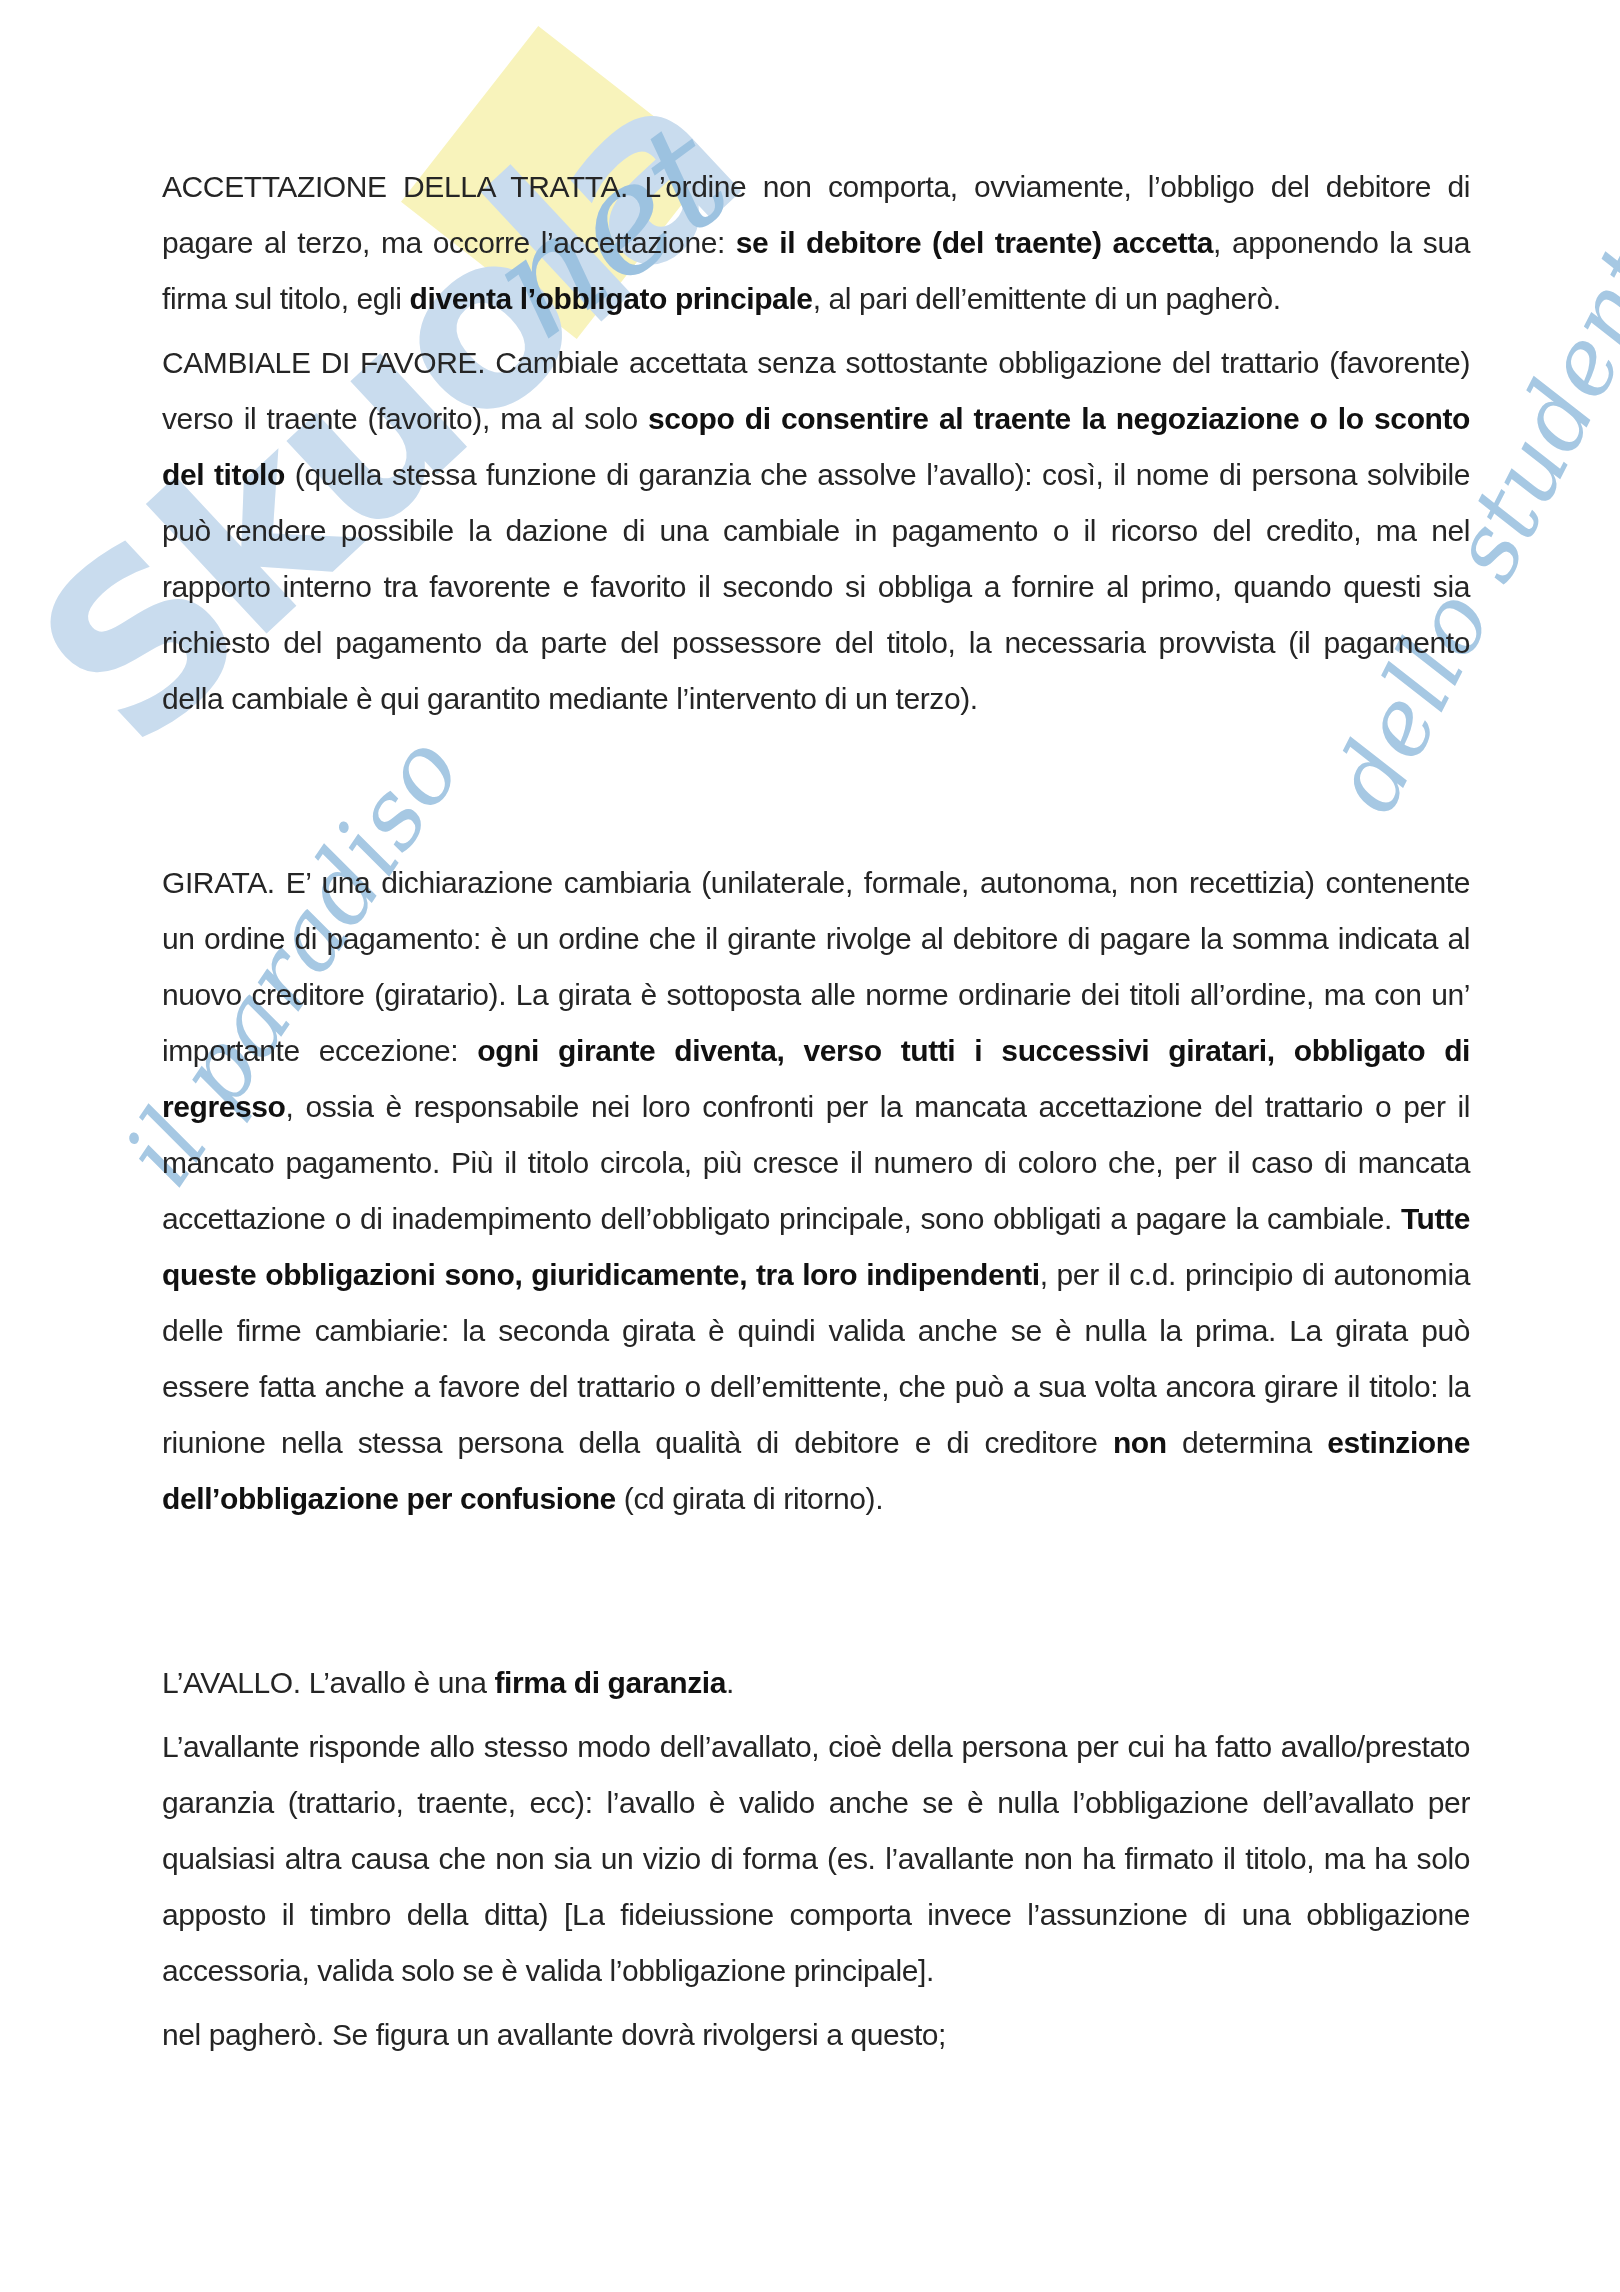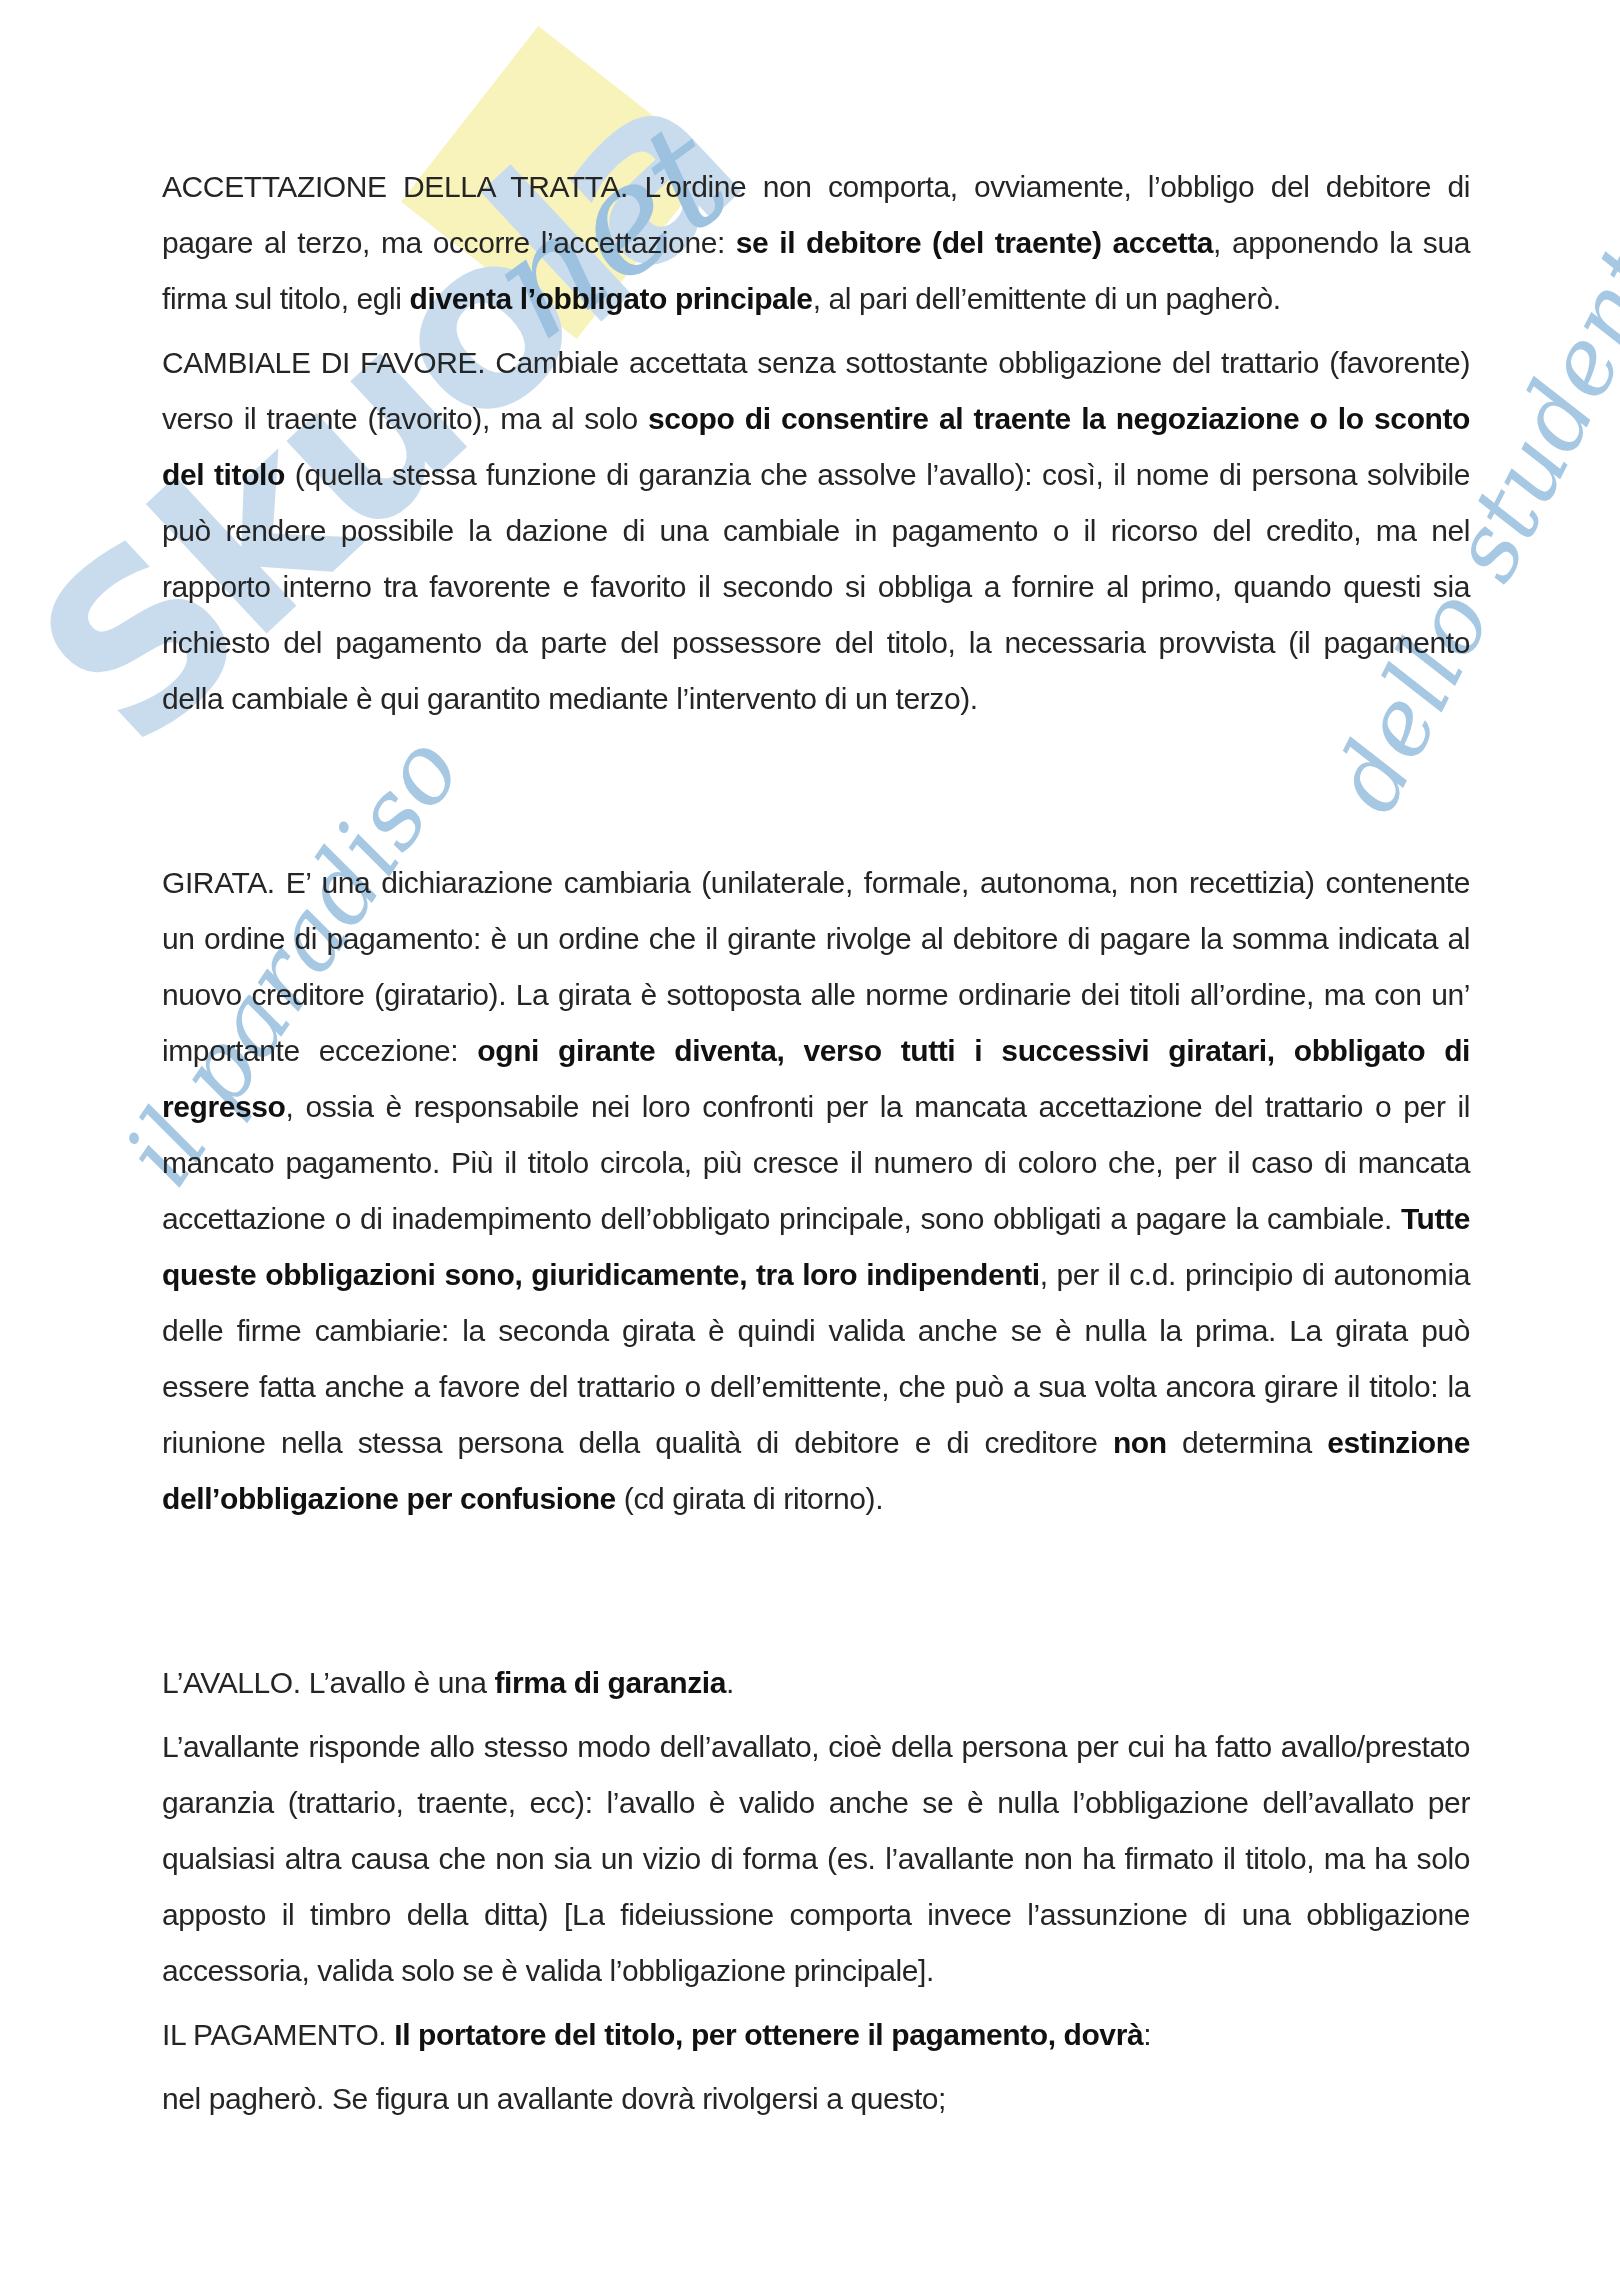--- a/index.html
+++ b/index.html
@@ -111,16 +111,15 @@
 </div>
 
 <div class="doc">
     <p class="para justified"><span>ACCETTAZIONE DELLA TRATTA. L’ordine non comporta, ovviamente, l’obbligo del debitore di pagare al terzo, ma occorre l’accettazione: </span><strong>se il debitore (del traente) accetta</strong><span>, apponendo la sua firma sul titolo, egli </span><strong>diventa l’obbligato principale</strong><span>, al pari dell’emittente di un pagherò.</span></p>
     <p class="para justified"><span>CAMBIALE DI FAVORE. Cambiale accettata senza sottostante obbligazione del trattario (favorente) verso il traente (favorito), ma al solo </span><strong>scopo di consentire al traente la negoziazione o lo sconto del titolo</strong><span> (quella stessa funzione di garanzia che assolve l’avallo): così, il nome di persona solvibile può rendere possibile la dazione di una cambiale in pagamento o il ricorso del credito, ma nel rapporto interno tra favorente e favorito il secondo si obbliga a fornire al primo, quando questi sia richiesto del pagamento da parte del possessore del titolo, la necessaria provvista (il pagamento della cambiale è qui garantito mediante l’intervento di un terzo).</span></p>
     <p class="para blank"></p>
     <p class="para justified"><span>GIRATA. E’ una dichiarazione cambiaria (unilaterale, formale, autonoma, non recettizia) contenente un ordine di pagamento: è un ordine che il girante rivolge al debitore di pagare la somma indicata al nuovo creditore (giratario). La girata è sottoposta alle norme ordinarie dei titoli all’ordine, ma con un’ importante eccezione: </span><strong>ogni girante diventa, verso tutti i successivi giratari, obbligato di regresso</strong><span>, ossia è responsabile nei loro confronti per la mancata accettazione del trattario o per il mancato pagamento. Più il titolo circola, più cresce il numero di coloro che, per il caso di mancata accettazione o di inadempimento dell’obbligato principale, sono obbligati a pagare la cambiale. </span><strong>Tutte queste obbligazioni sono, giuridicamente, tra loro indipendenti</strong><span>, per il c.d. principio di autonomia delle firme cambiarie: la seconda girata è quindi valida anche se è nulla la prima. La girata può essere fatta anche a favore del trattario o dell’emittente, che può a sua volta ancora girare il titolo: la riunione nella stessa persona della qualità di debitore e di creditore </span><strong>non</strong><span> determina </span><strong>estinzione dell’obbligazione per confusione</strong><span> (cd girata di ritorno).</span></p>
     <p class="para blank"></p>
     <p class="para left"><span>L’AVALLO. L’avallo è una </span><strong>firma di garanzia</strong><span>.</span></p>
     <p class="para justified"><span>L’avallante risponde allo stesso modo dell’avallato, cioè della persona per cui ha fatto avallo/prestato garanzia (trattario, traente, ecc): l’avallo è valido anche se è nulla l’obbligazione dell’avallato per qualsiasi altra causa che non sia un vizio di forma (es. l’avallante non ha firmato il titolo, ma ha solo apposto il timbro della ditta) [La fideiussione comporta invece l’assunzione di una obbligazione accessoria, valida solo se è valida l’obbligazione principale].</span></p>
-    <p class="para left"><span>IL PAGAMENTO. </span><strong>Il portatore del titolo, per ottenere il pagamento, dovrà</strong><span>:</span></p>
     <p class="para left"><span>nel pagherò. Se figura un avallante dovrà rivolgersi a questo;</span></p>
   </div>
 
 
 </body></html>

